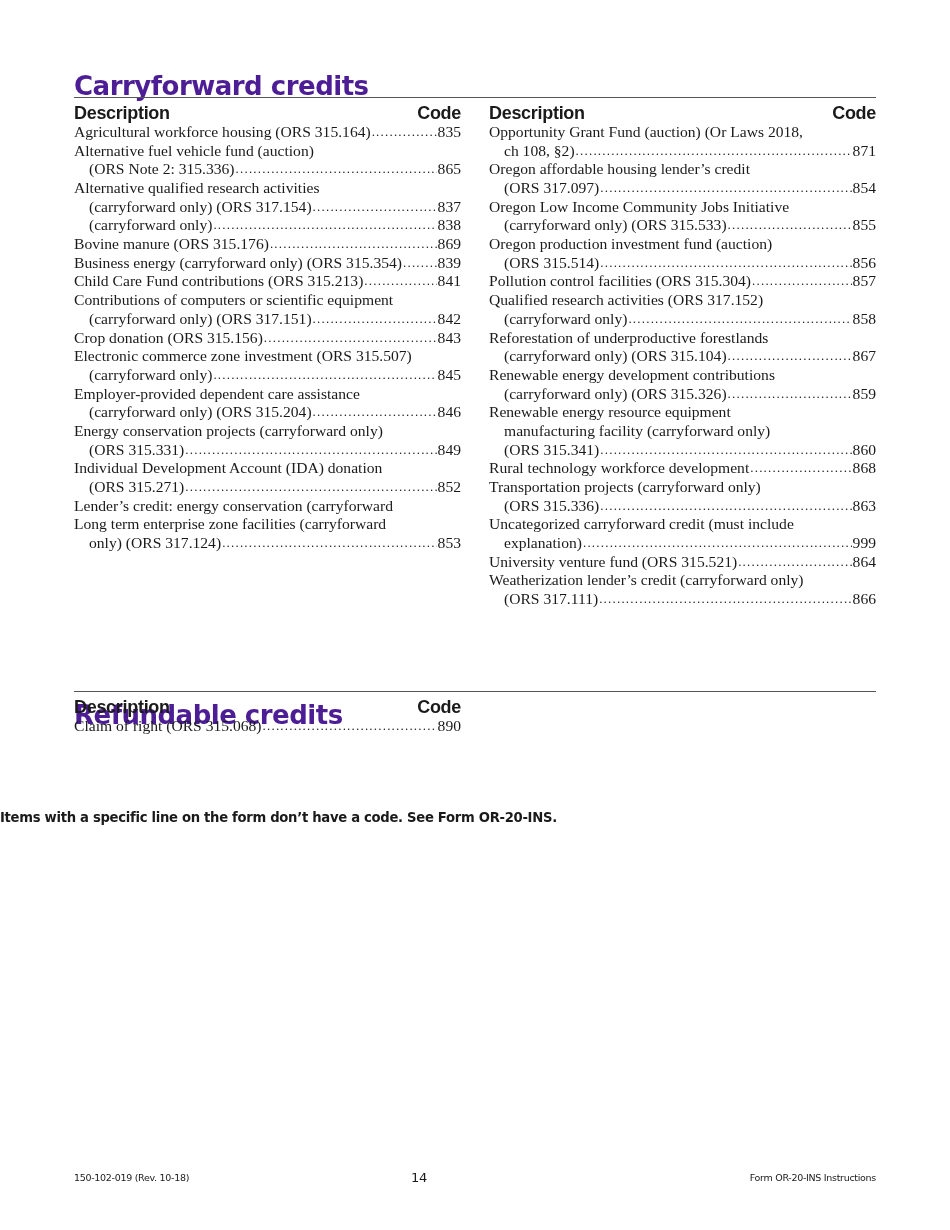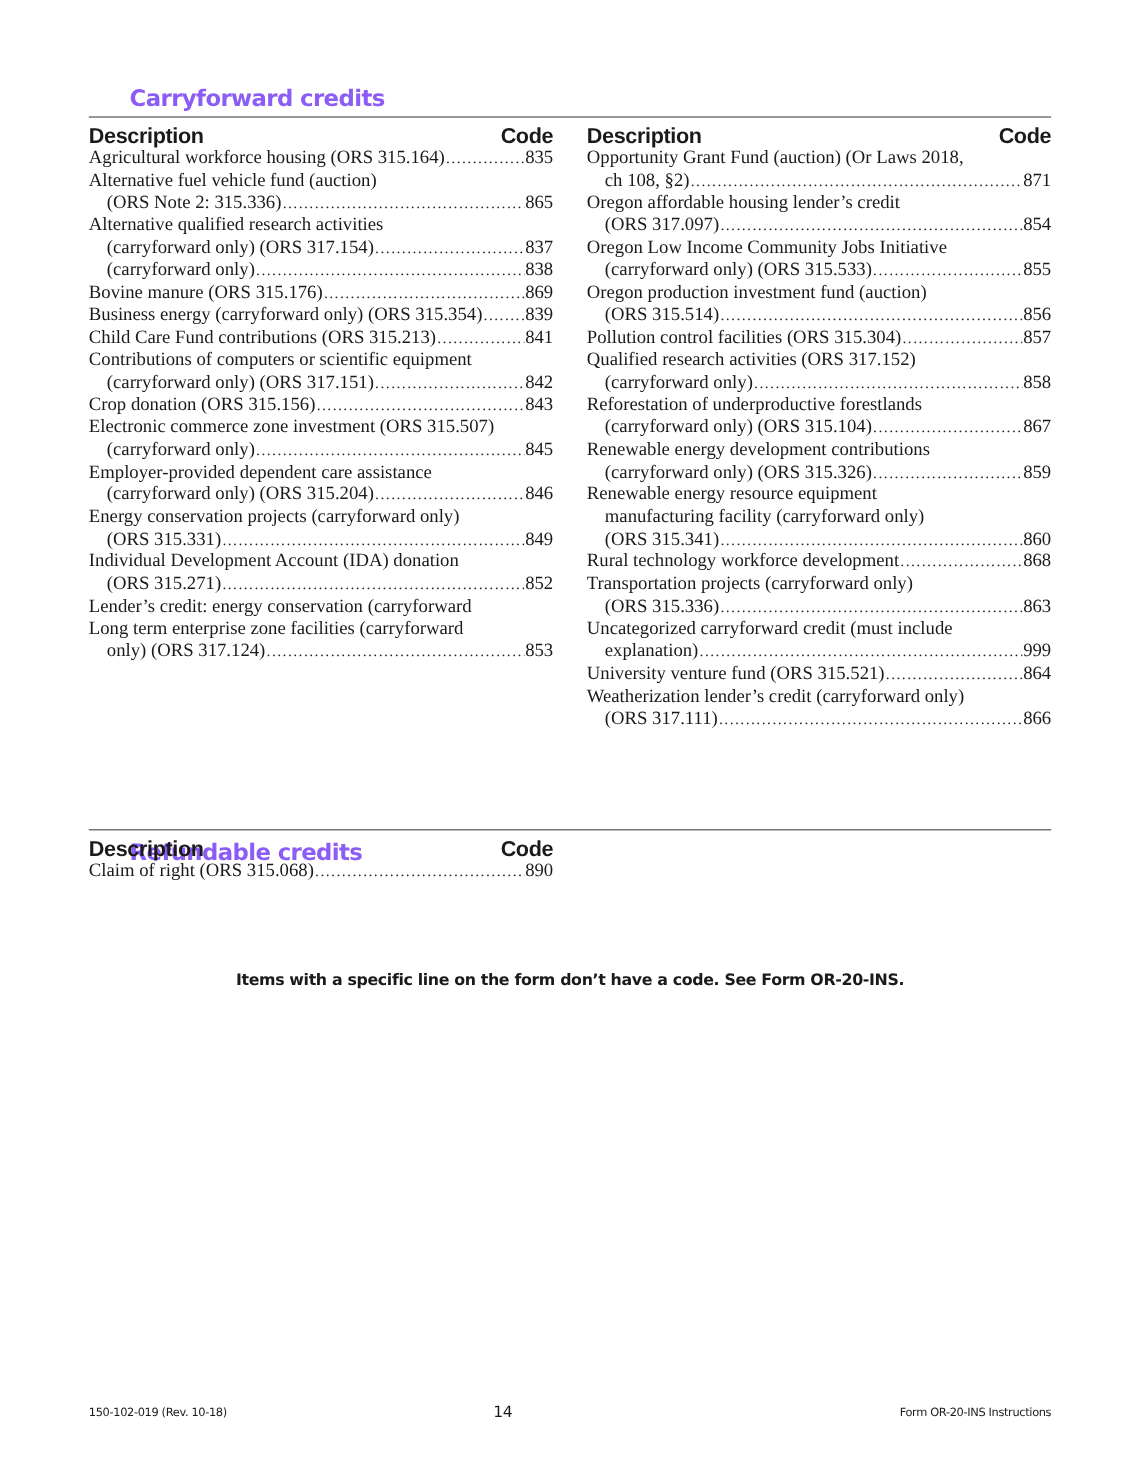--- a/index.html
+++ b/index.html
@@ -1,43 +1,43 @@
 <!DOCTYPE html>
 <html><head>
   <meta charset="utf-8">
   <style>
     html, body { margin: 0; padding: 0; background: #ffffff; }
     body { width: 950px; height: 1230px; position: relative; overflow: hidden; color: #1a1a1a; }
     .page { position: absolute; left: 0; top: 0; width: 950px; height: 1230px; }
     .section-title {
       position: absolute; left: 74px;
-      font-family: "DejaVu Sans", sans-serif; font-weight: bold; font-size: 19px;
-      letter-spacing: -0.5px; color: #8b5cf6; margin-left: 34px;
+      font-family: "DejaVu Sans", sans-serif; font-weight: bold; font-size: 26px;
+      letter-spacing: -0.5px; color: #4c1d95;
     }
     .rule { position: absolute; left: 74px; width: 802px; height: 1px; background: #555; }
     .col { position: absolute; width: 387px; }
     .col-head {
       display: flex; justify-content: space-between;
       font-family: Liberation Sans, sans-serif; font-weight: bold; font-size: 18px;
       letter-spacing: -0.3px; height: 18px; line-height: 18px; margin-bottom: 1px;
     }
     .entry { font-family: "Liberation Serif", serif; font-size: 15.6px; line-height: 18.7px; }
-    .entry .line { display: flex; align-items: center; height: 18.7px; white-space: nowrap; }
+    .entry .line { display: flex; align-items: flex-end; height: 18.7px; white-space: nowrap; }
     .entry .line.indent { padding-left: 15px; }
     .entry .txt { flex: 0 0 auto; }
     .entry .dots {
       flex: 1 1 auto; overflow: hidden; white-space: nowrap; margin: 0 1px;
       letter-spacing: 1.2px; font-size: 13px; color: #222;
     }
     .entry .dots::before {
       content: "....................................................................................................................................................";
     }
     .entry .code { flex: 0 0 auto; }
     .note {
-      position: absolute; left: 0; width: 950px; top: 810px; text-align: center;
+      position: absolute; left: 0; width: 950px; top: 810px; 
       font-family: "DejaVu Sans", sans-serif; font-weight: bold; font-size: 13.2px; letter-spacing: -0.3px;
     }
     .footer {
       position: absolute; top: 1172px; font-family: "DejaVu Sans", sans-serif;
       font-size: 9.5px; letter-spacing: -0.3px;
     }
     .footer.center { font-size: 13px; top: 1170px; }
   </style>
 </head>
 <body>

